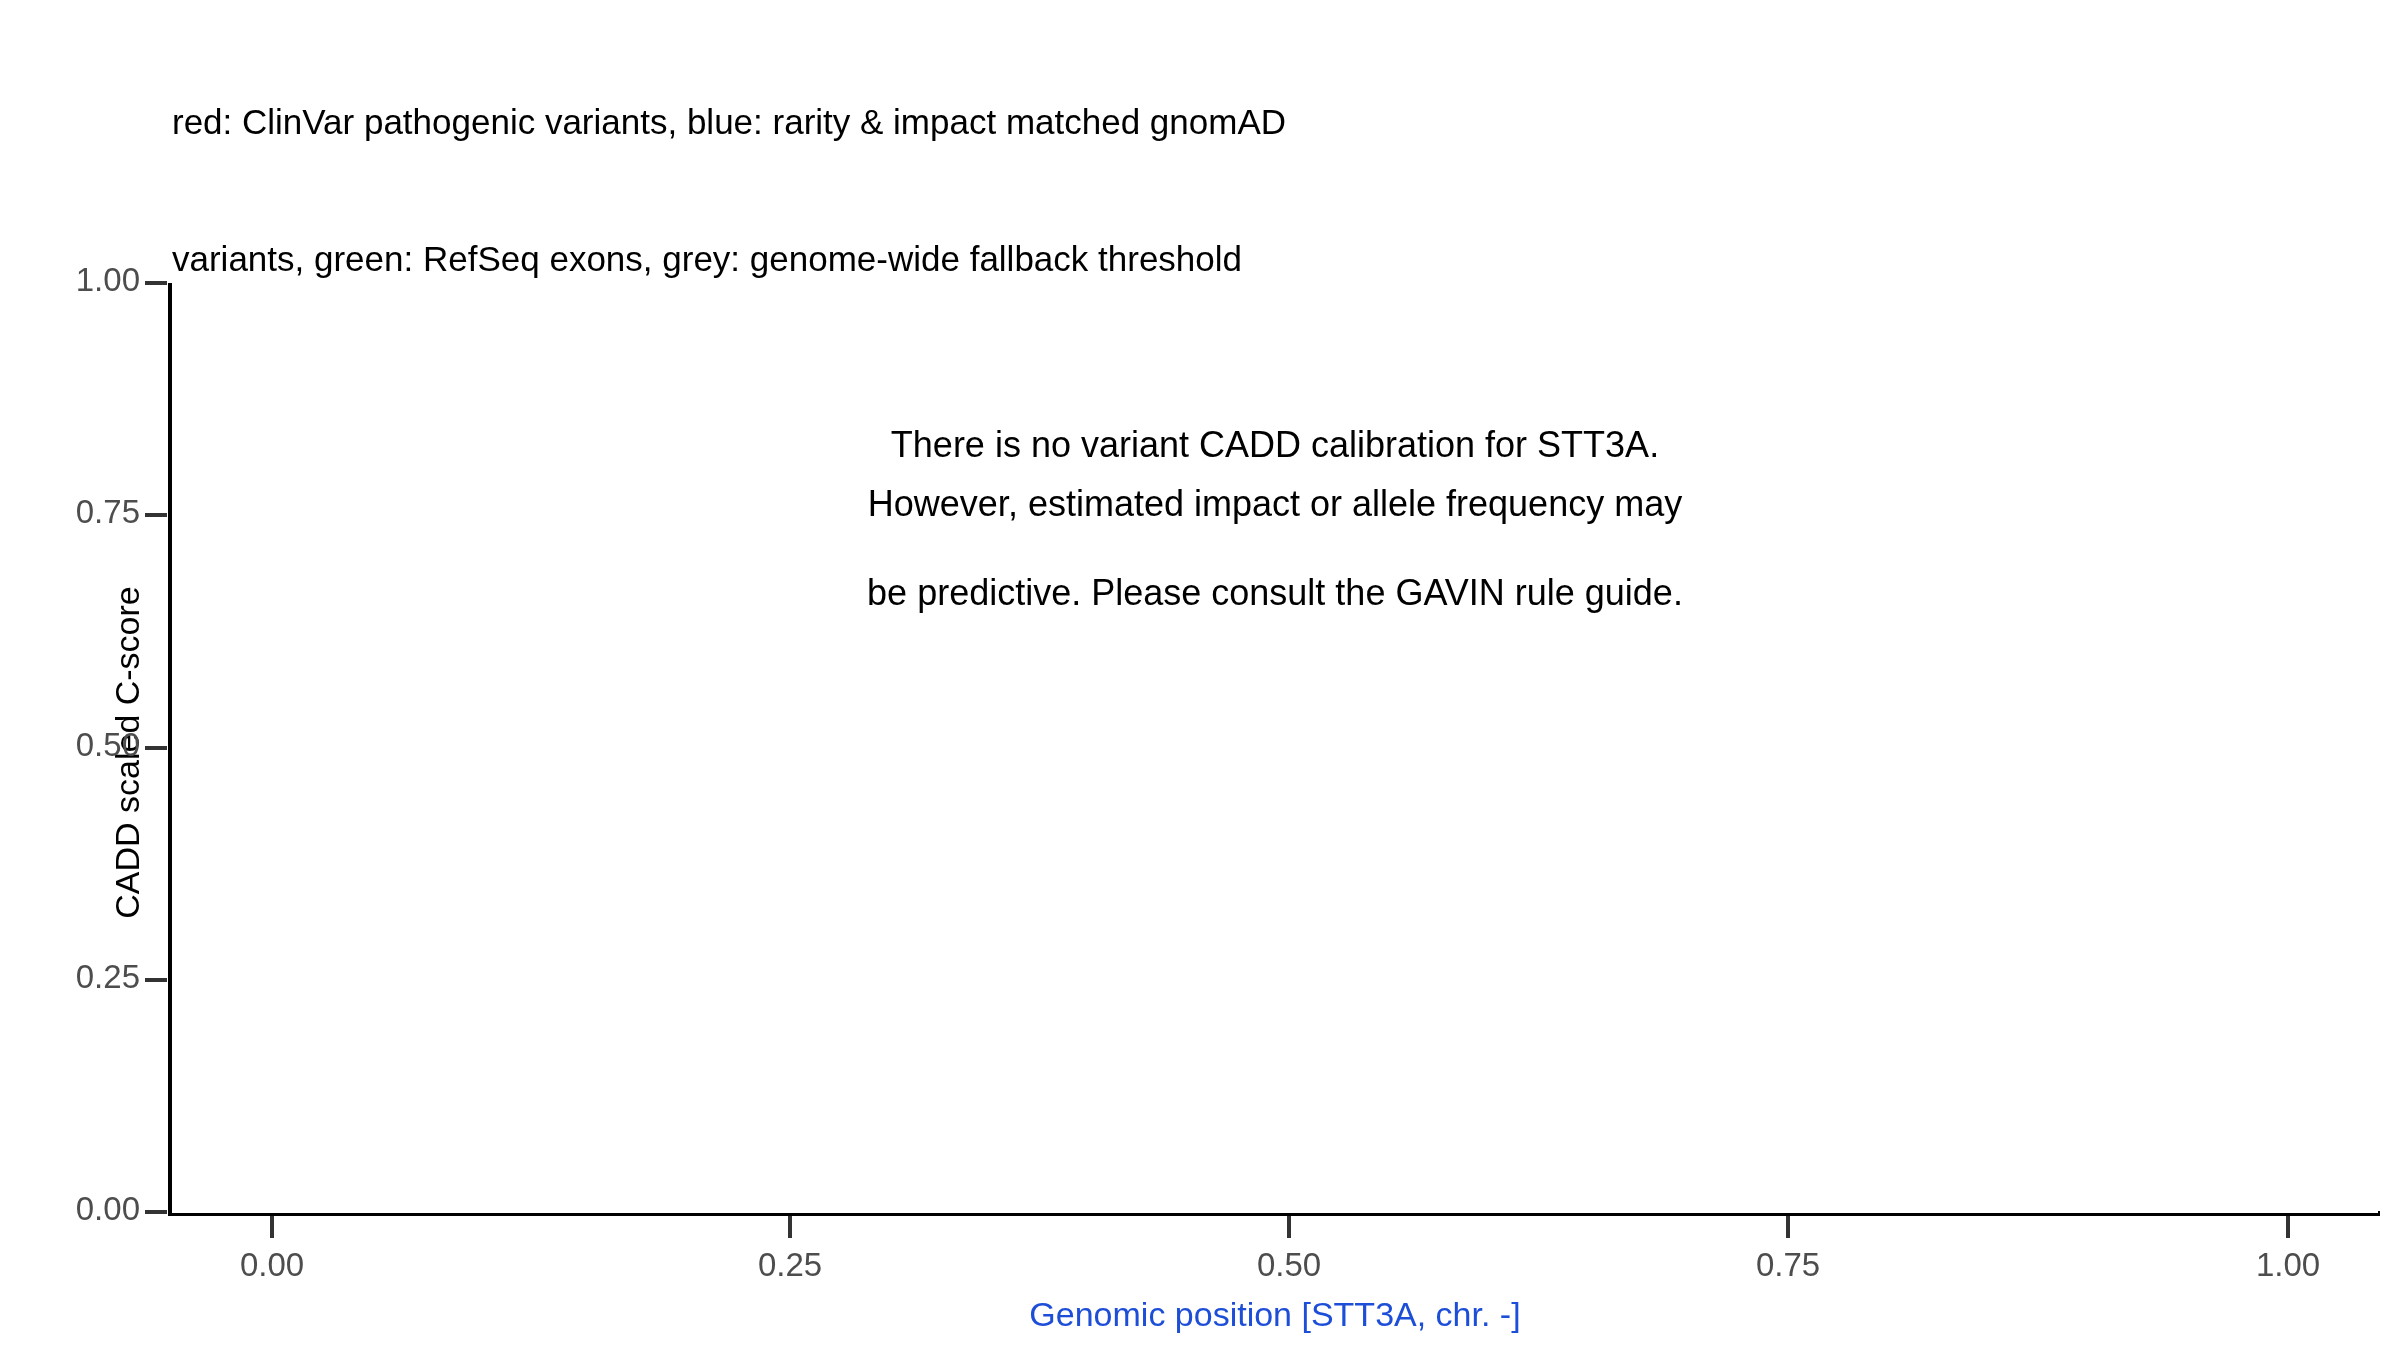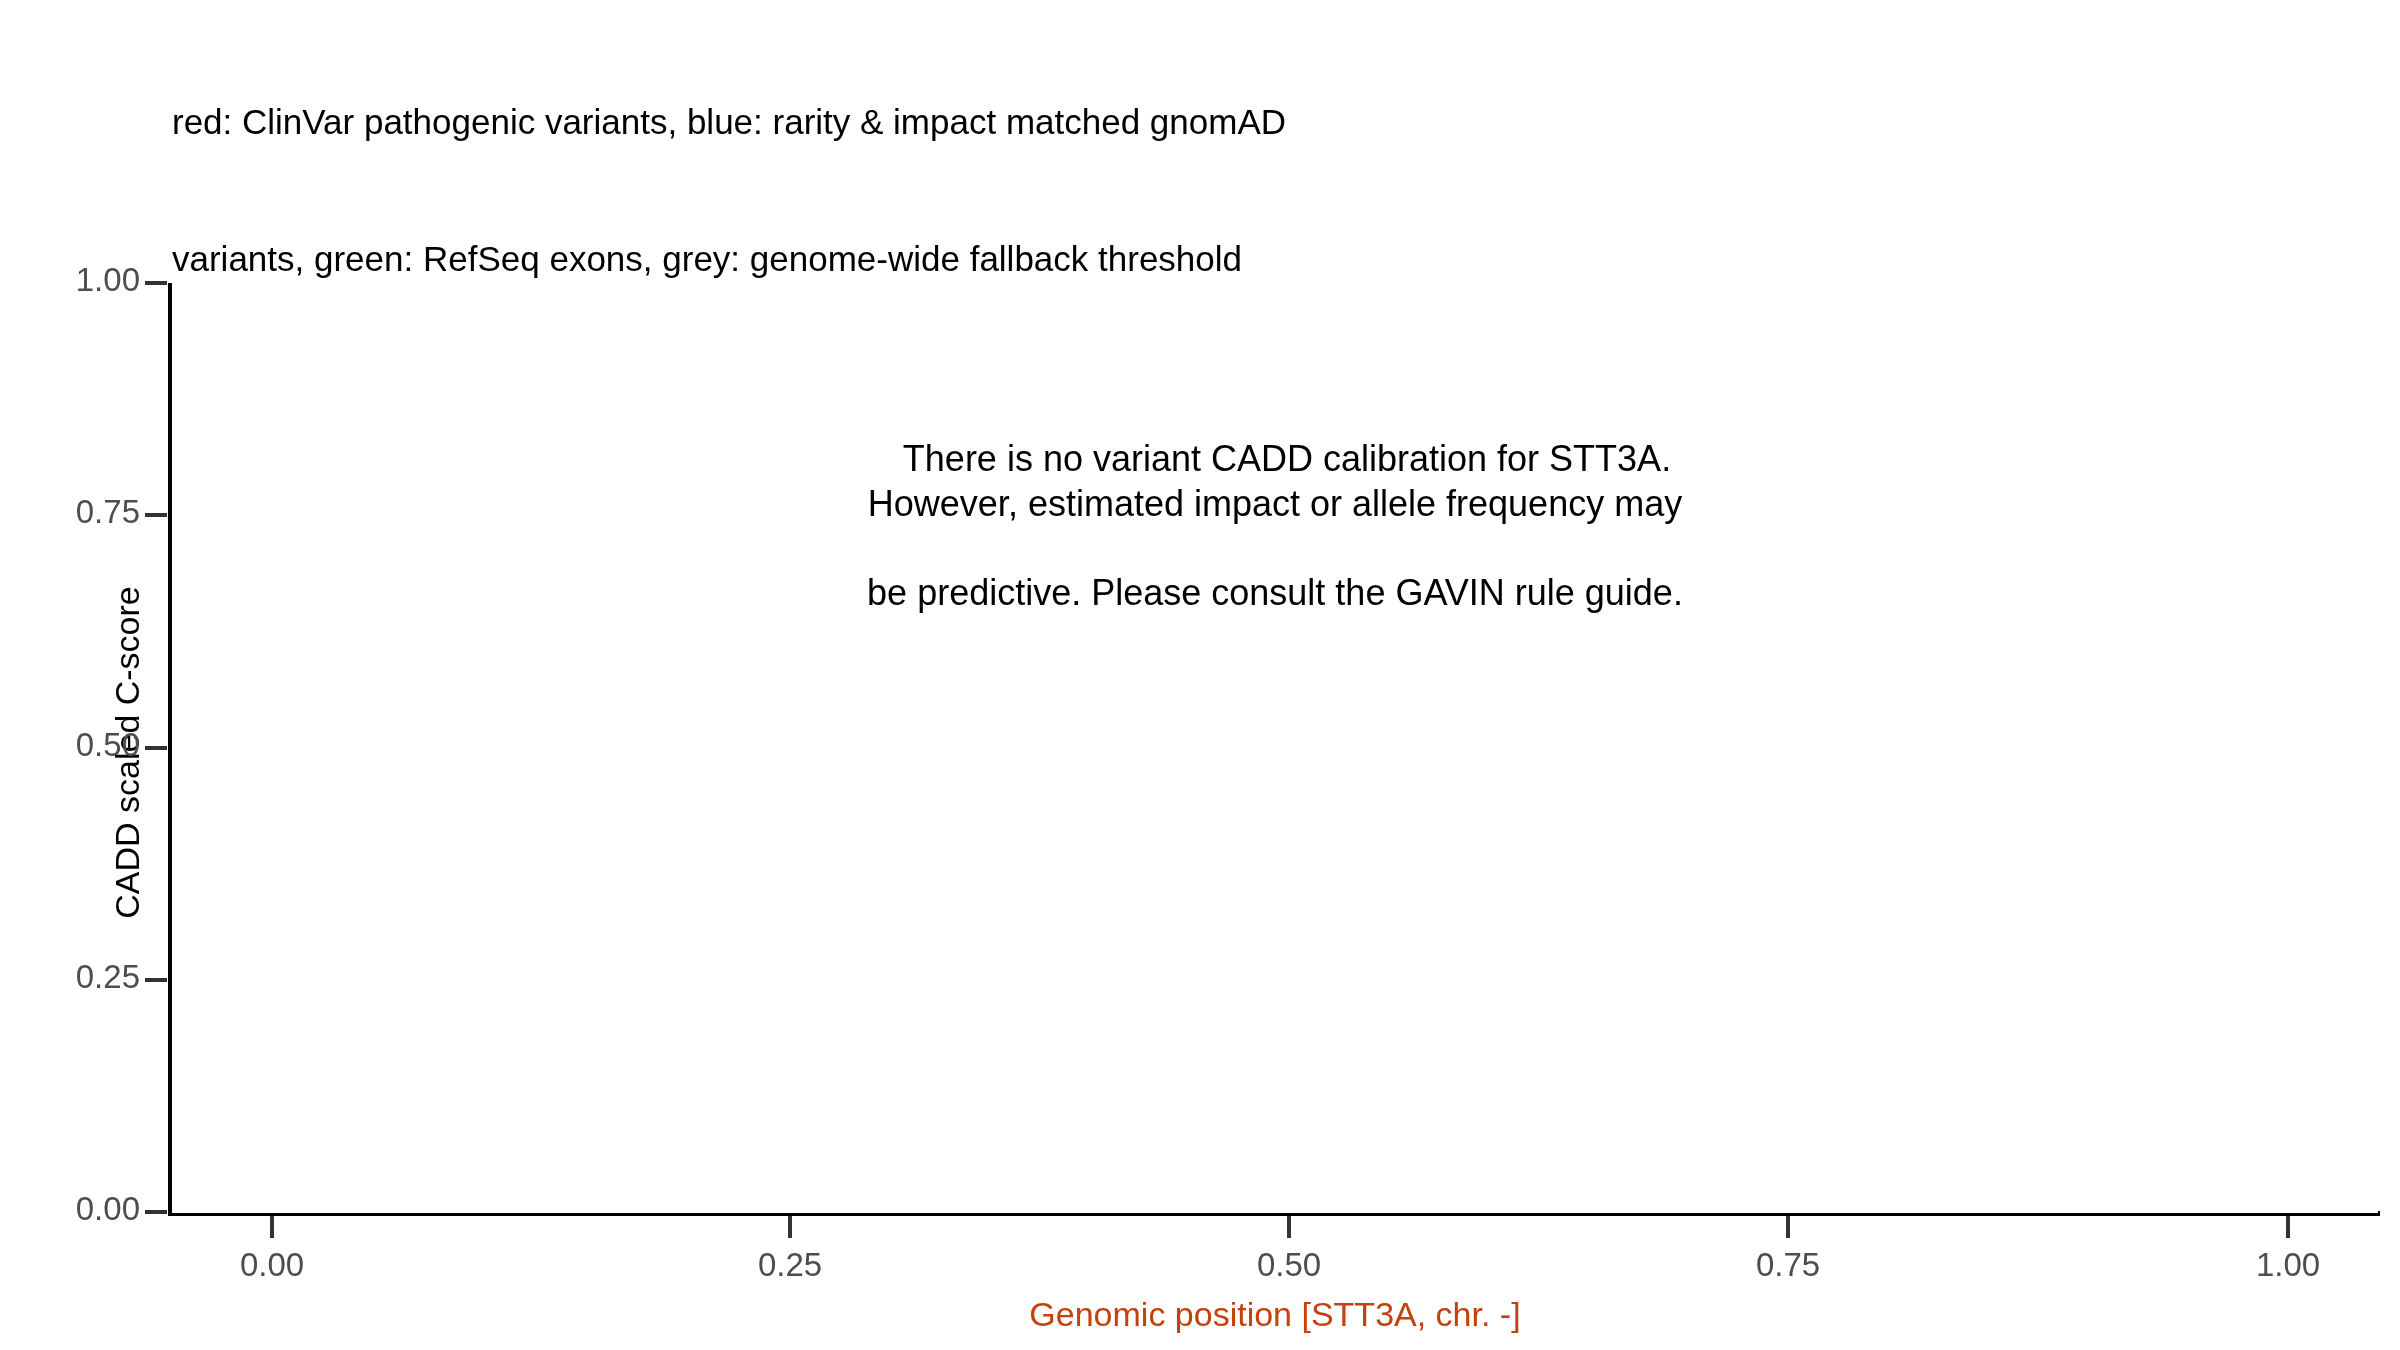--- a/index.html
+++ b/index.html
@@ -97,21 +97,21 @@
   }
 
   
   #x-axis-title {
     position: absolute;
     left: 172px;
     top: 1295px;
     width: 2206px;
     text-align: center;
     font-size: 34px;
-    color: #c2410c;
+    color: #1d4ed8;
     white-space: nowrap;
   }
   .x-tick {
     position: absolute;
     top: 1216px;
     width: 0;
     height: 0;
   }
   .x-tick .x-tick-mark {
     position: absolute;
@@ -144,21 +144,21 @@
   #panel-message .message-line {
     display: block;
     position: absolute;
     left: 0;
     width: 2206px;
     text-align: center;
     font-size: 36px;
     color: #000000;
     white-space: nowrap;
   }
-  #panel-message .message-line.l0 { top: 155px; padding-left: 12px; }
+  #panel-message .message-line.l0 { top: 141px; }
   #panel-message .message-line.l1 { top: 200px; }
   #panel-message .message-line.l2 { top: 289px; }
 </style>
 </head>
 <body>
 
 <div id="plot-title">
   <span class="title-line">red: ClinVar pathogenic variants, blue: rarity &amp; impact matched gnomAD</span>
   <span class="title-line">variants, green: RefSeq exons, grey: genome-wide fallback threshold</span>
 </div>

